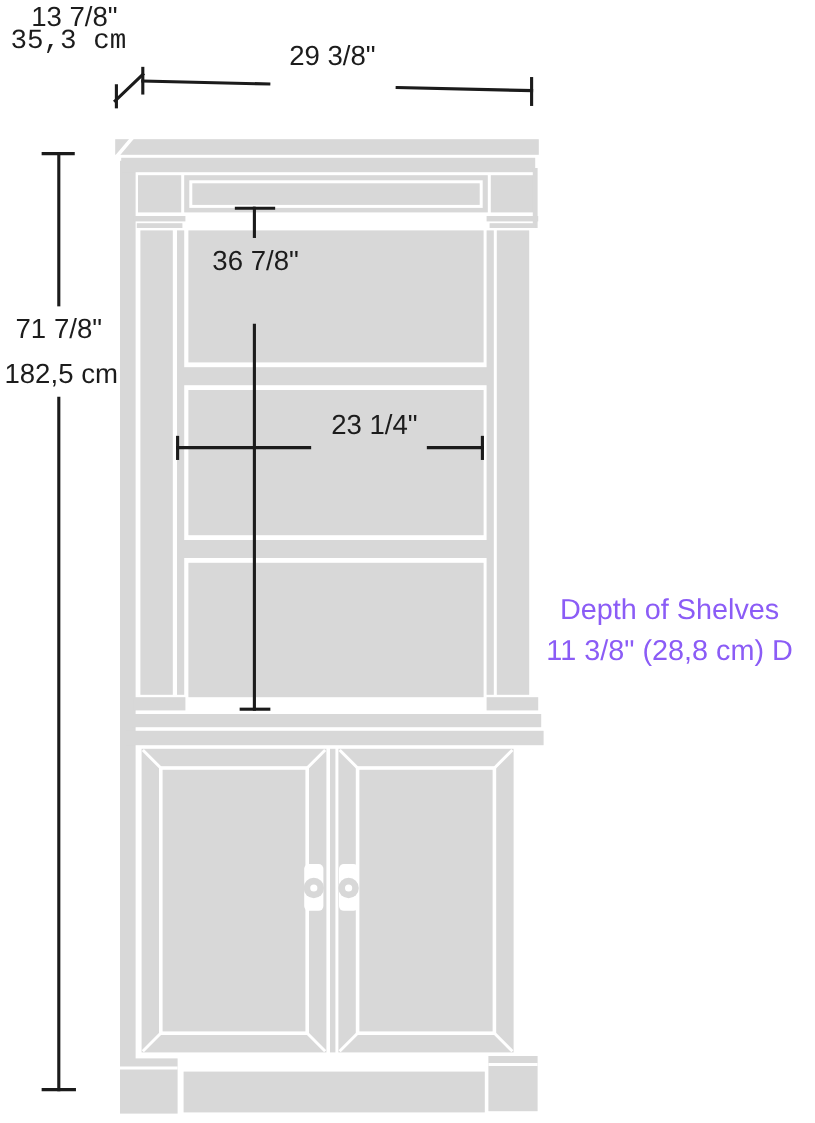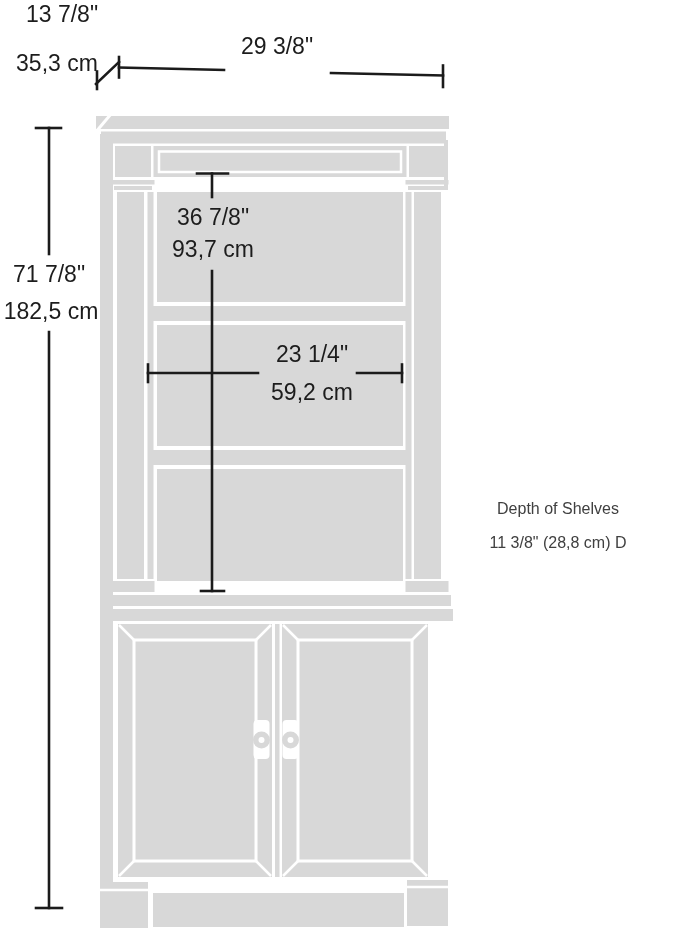--- a/index.html
+++ b/index.html
@@ -6,22 +6,22 @@
   #stage{
     position:relative;width:679px;height:936px;background:#fff;
     font-family:"Liberation Sans",sans-serif;color:#1c1c1c;overflow:hidden;
   }
   #drawing{position:absolute;left:0;top:0;}
   .dim-label{
     position:absolute;font-size:23px;line-height:27px;text-align:center;
     white-space:nowrap;color:#1c1c1c;
   }
   .note-block{
-    position:absolute;font-size:16px;line-height:34px;text-align:center;
-    white-space:nowrap;color:#404040;
+    position:absolute;font-size:24px;line-height:34px;text-align:center;
+    white-space:nowrap;color:#8b5cf6;
   }
   .note-block div{white-space:nowrap;}
 </style>
 </head>
 <body>
 
 <div id="stage">
 
   <svg id="drawing" width="679" height="936" viewBox="0 0 679 936">
     <g fill="#d8d8d8" stroke="none">
@@ -119,32 +119,30 @@
       <line x1="201" y1="591" x2="224" y2="591"></line>
 
       <line x1="148" y1="364.5" x2="148" y2="382"></line>
       <line x1="148" y1="373" x2="258" y2="373"></line>
       <line x1="357" y1="373" x2="402" y2="373"></line>
       <line x1="402" y1="364.5" x2="402" y2="382"></line>
     </g>
   </svg>
 
   <div class="dim-label" style="left:12px;top:1px;width:100px;">13 7/8"</div>
-  <div class="dim-label" style="left:3px;top:50px;width:108px;">35,3 cm</div>
+  <div class="dim-label" style="left:3px;top:21px;width:108px;font-family:Liberation Mono, monospace;">35,3 cm</div>
 
   <div class="dim-label" style="left:227px;top:33px;width:100px;">29 3/8"</div>
 
   <div class="dim-label" style="left:-1px;top:261px;width:100px;">71 7/8"</div>
   <div class="dim-label" style="left:-1px;top:298px;width:104px;">182,5 cm</div>
 
   <div class="dim-label" style="left:165px;top:204px;width:96px;">36 7/8"</div>
-  <div class="dim-label" style="left:165px;top:236px;width:96px;">93,7 cm</div>
 
   <div class="dim-label" style="left:262px;top:341px;width:100px;">23 1/4"</div>
-  <div class="dim-label" style="left:262px;top:379px;width:100px;">59,2 cm</div>
 
   <div class="note-block" style="left:440px;top:492px;width:236px;">
     <div>Depth of Shelves</div>
     <div>11 3/8" (28,8 cm) D</div>
   </div>
 
 
 </div>
 
 </body></html>

